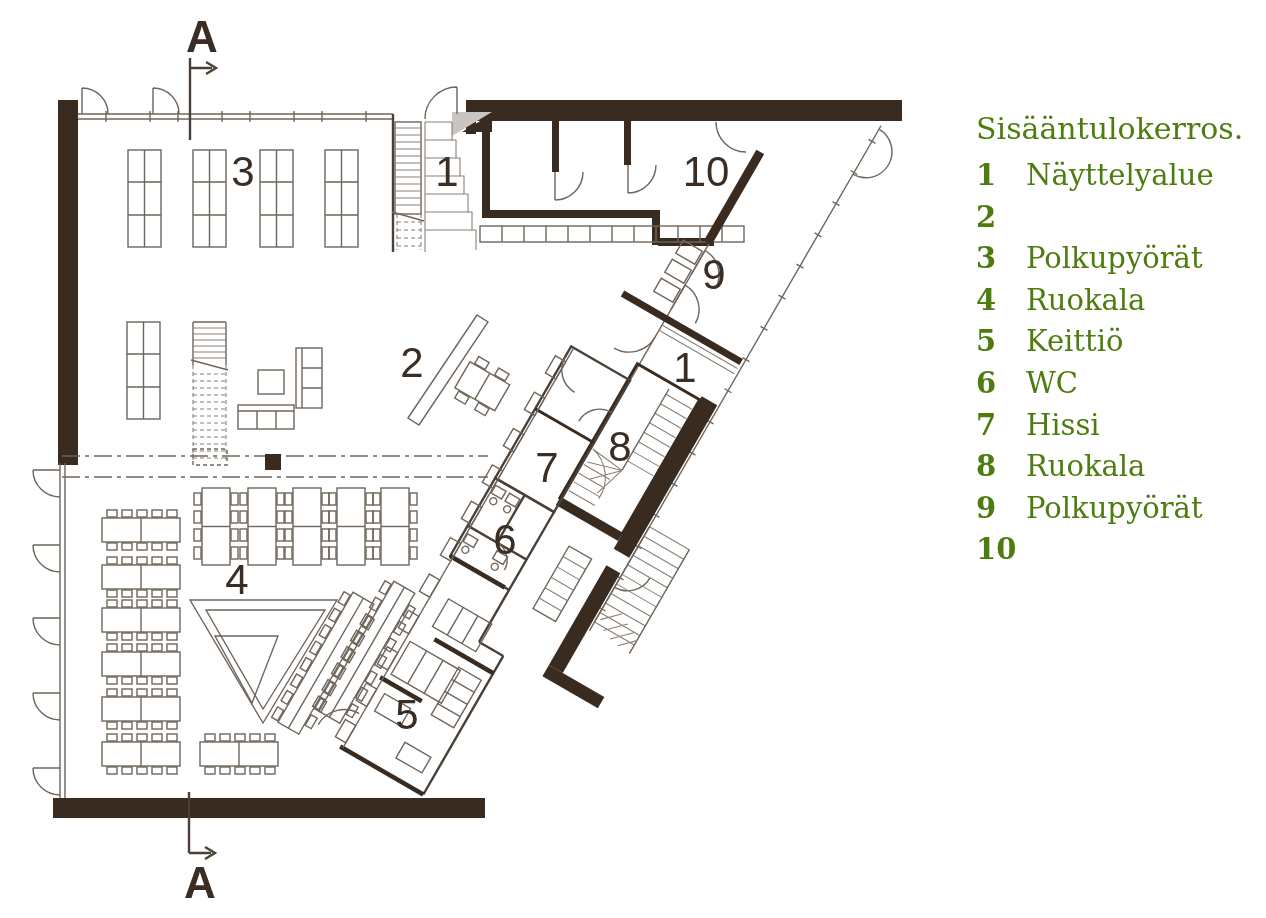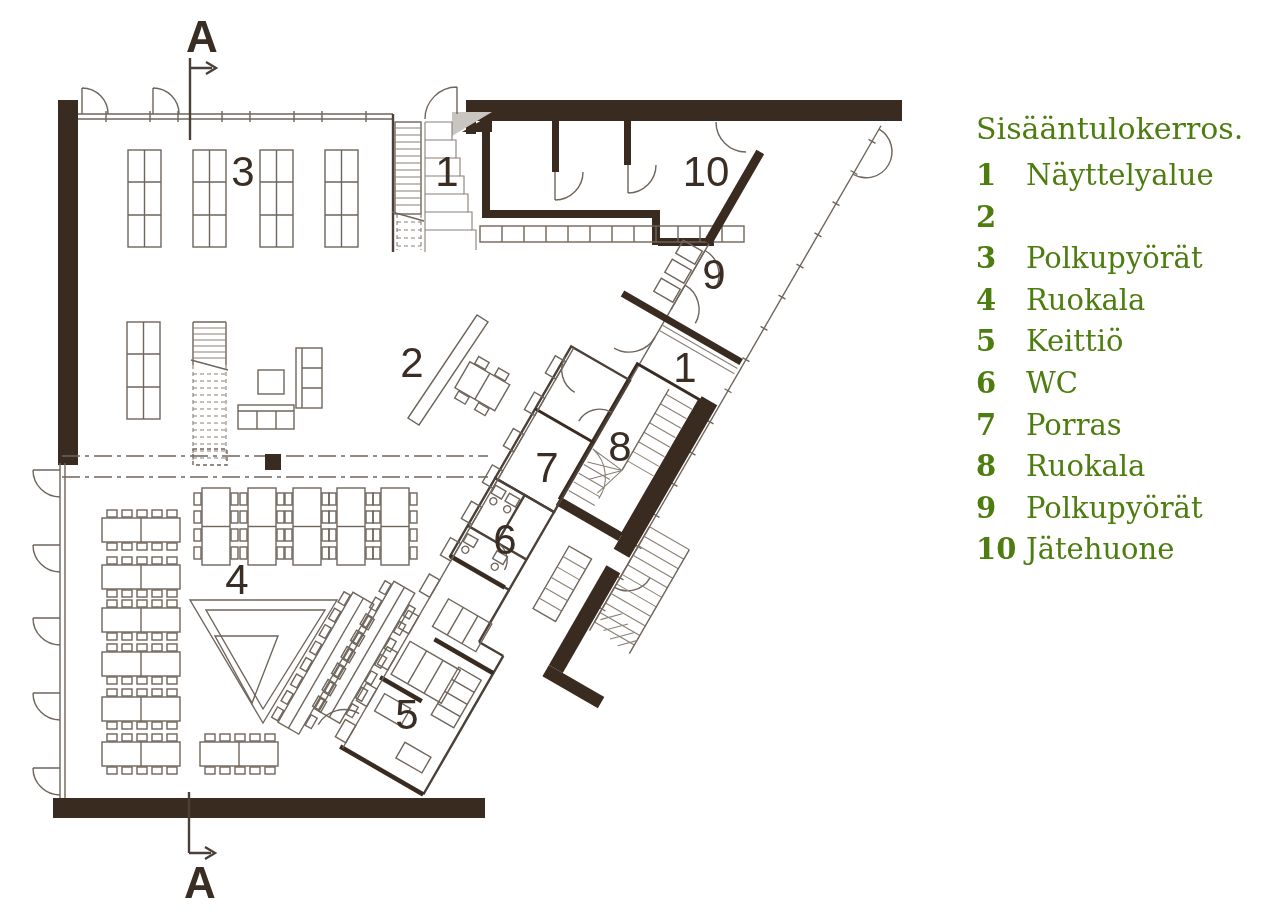--- a/index.html
+++ b/index.html
@@ -349,29 +349,28 @@
   <div class="legend-row">
     <span class="legend-num">5</span>
     <span class="legend-label">Keittiö</span>
   </div>
   <div class="legend-row">
     <span class="legend-num">6</span>
     <span class="legend-label">WC</span>
   </div>
   <div class="legend-row">
     <span class="legend-num">7</span>
-    <span class="legend-label">Porras</span>
+    <span class="legend-label">Hissi</span>
   </div>
   <div class="legend-row">
     <span class="legend-num">8</span>
     <span class="legend-label">Ruokala</span>
   </div>
   <div class="legend-row">
     <span class="legend-num">9</span>
     <span class="legend-label">Polkupyörät</span>
   </div>
   <div class="legend-row">
     <span class="legend-num">10</span>
-    <span class="legend-label">Jätehuone</span>
   </div>
 </div>
 
 </div>
 
 </body></html>

